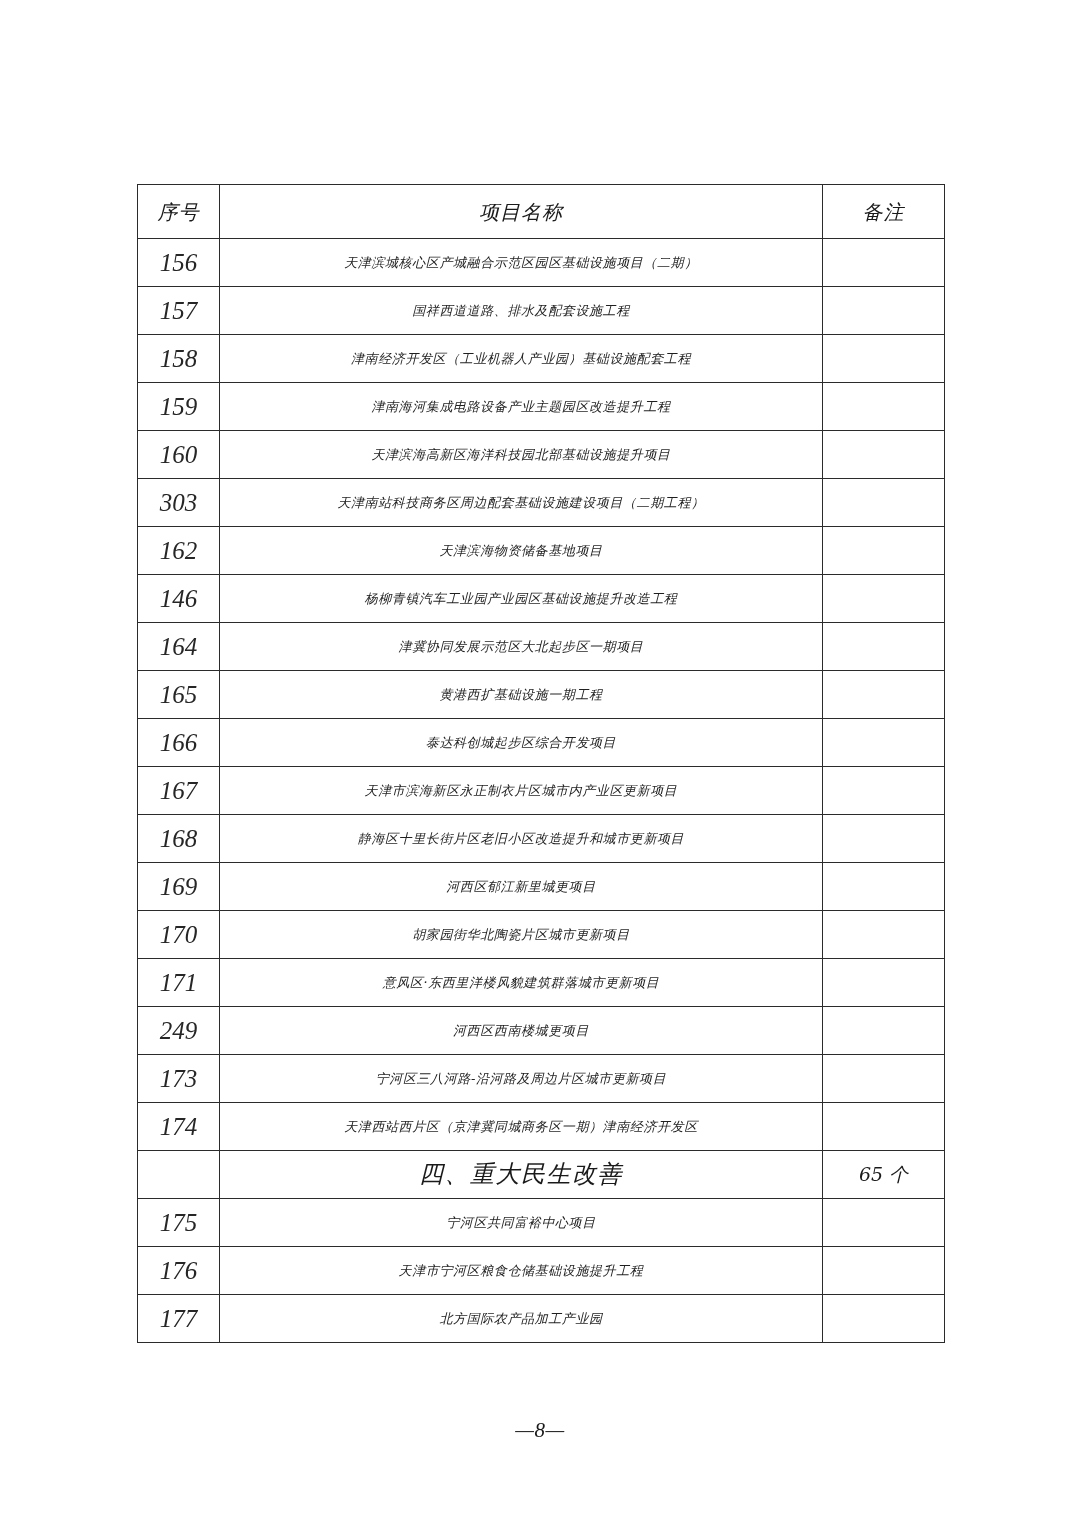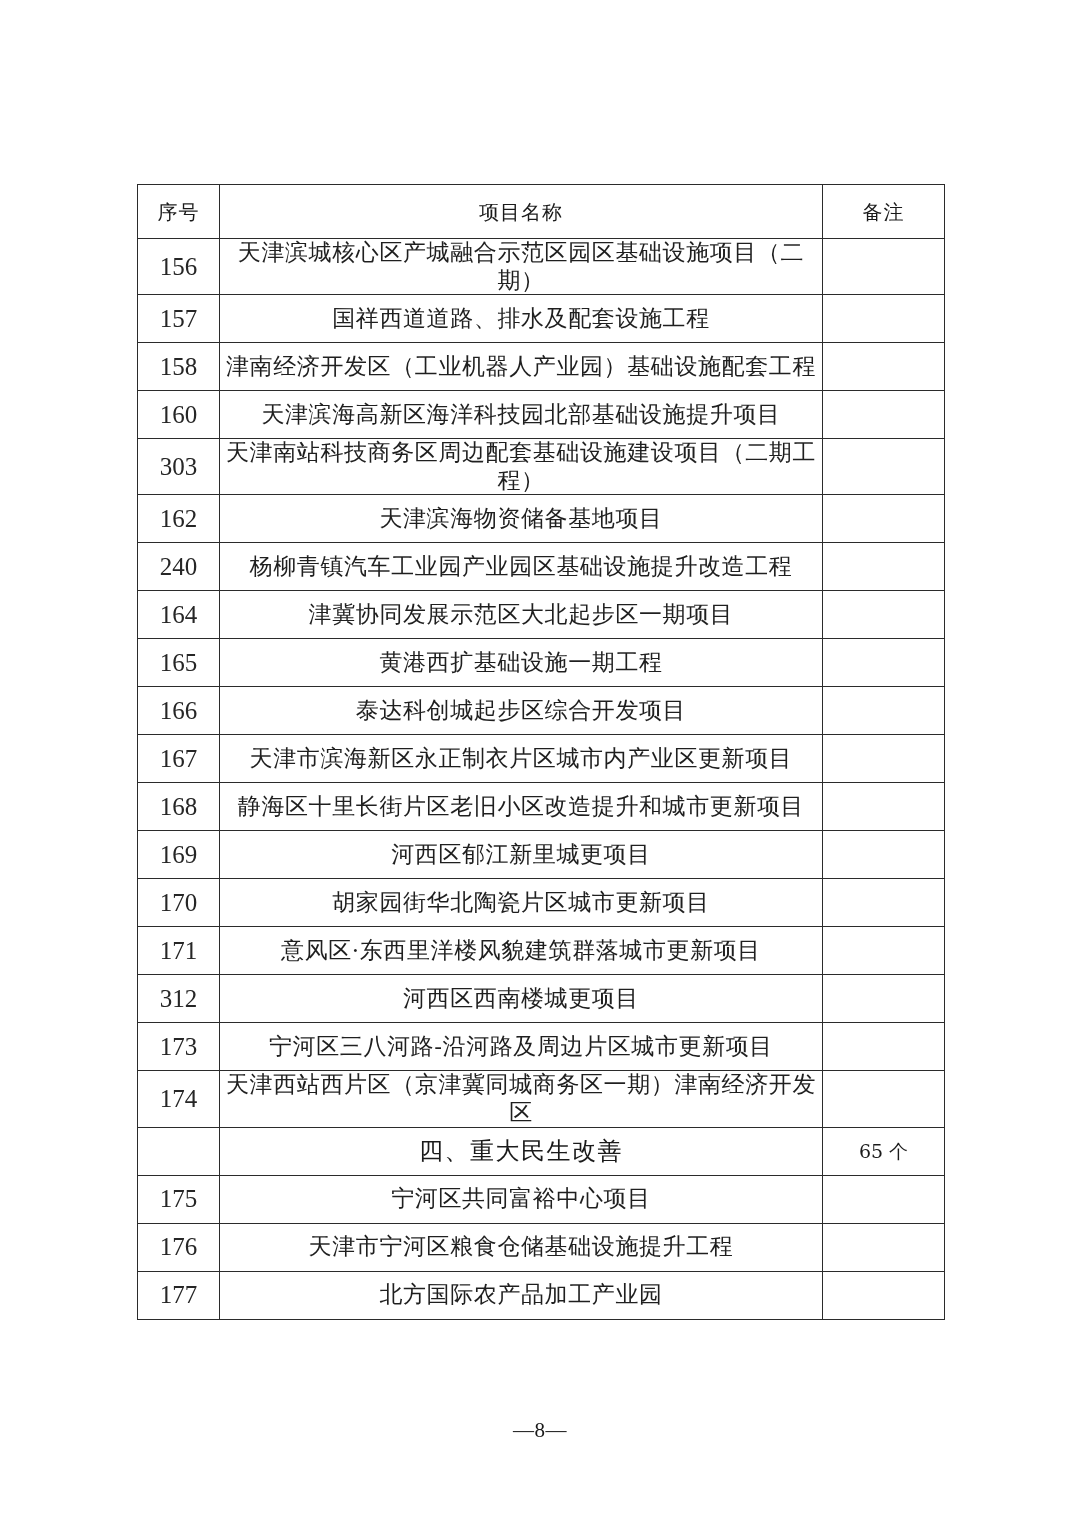--- a/index.html
+++ b/index.html
@@ -14,20 +14,21 @@
     font-family: "DejaVu Serif", "Liberation Serif", serif;
     color: #1a1a1a;
     overflow: hidden;
   }
   .page {
     position: absolute;
     left: 0; top: 0;
     width: 1080px;
     height: 1527px;
     background: #fff;
+    font-style: italic;
   }
   .table-wrap {
     position: absolute;
     left: 137px;
     top: 184px;
     width: 807px;
   }
   table.doc-table {
     width: 807px;
     border-collapse: collapse;
@@ -54,21 +55,21 @@
     height: 53px !important;
   }
   
   .seq-cell {
     font-size: 25px;
     font-family: "Liberation Serif", "DejaVu Serif", serif;
     color: #262626;
   }
   
   .name-cell {
-    font-size: 23px;
+    font-size: 13px;
     letter-spacing: 0.6px;
     color: #1f1f1f;
   }
   
   .note-cell {
     font-size: 19px;
     color: #1f1f1f;
   }
   
   .section-cell {
@@ -125,36 +126,41 @@
             <td class="seq-cell">157</td>
             <td class="name-cell">国祥西道道路、排水及配套设施工程</td>
             <td class="note-cell"></td>
           </tr>
           <tr>
             <td class="seq-cell">158</td>
             <td class="name-cell">津南经济开发区（工业机器人产业园）基础设施配套工程</td>
             <td class="note-cell"></td>
           </tr>
           <tr>
+            <td class="seq-cell">159</td>
+            <td class="name-cell">津南海河集成电路设备产业主题园区改造提升工程</td>
+            <td class="note-cell"></td>
+          </tr>
+          <tr>
             <td class="seq-cell">160</td>
             <td class="name-cell">天津滨海高新区海洋科技园北部基础设施提升项目</td>
             <td class="note-cell"></td>
           </tr>
           <tr>
             <td class="seq-cell">303</td>
             <td class="name-cell">天津南站科技商务区周边配套基础设施建设项目（二期工程）</td>
             <td class="note-cell"></td>
           </tr>
           <tr>
             <td class="seq-cell">162</td>
             <td class="name-cell">天津滨海物资储备基地项目</td>
             <td class="note-cell"></td>
           </tr>
           <tr>
-            <td class="seq-cell">240</td>
+            <td class="seq-cell">146</td>
             <td class="name-cell">杨柳青镇汽车工业园产业园区基础设施提升改造工程</td>
             <td class="note-cell"></td>
           </tr>
           <tr>
             <td class="seq-cell">164</td>
             <td class="name-cell">津冀协同发展示范区大北起步区一期项目</td>
             <td class="note-cell"></td>
           </tr>
           <tr>
             <td class="seq-cell">165</td>
@@ -185,21 +191,21 @@
             <td class="seq-cell">170</td>
             <td class="name-cell">胡家园街华北陶瓷片区城市更新项目</td>
             <td class="note-cell"></td>
           </tr>
           <tr>
             <td class="seq-cell">171</td>
             <td class="name-cell">意风区·东西里洋楼风貌建筑群落城市更新项目</td>
             <td class="note-cell"></td>
           </tr>
           <tr>
-            <td class="seq-cell">312</td>
+            <td class="seq-cell">249</td>
             <td class="name-cell">河西区西南楼城更项目</td>
             <td class="note-cell"></td>
           </tr>
           <tr>
             <td class="seq-cell">173</td>
             <td class="name-cell">宁河区三八河路-沿河路及周边片区城市更新项目</td>
             <td class="note-cell"></td>
           </tr>
           <tr>
             <td class="seq-cell">174</td>

